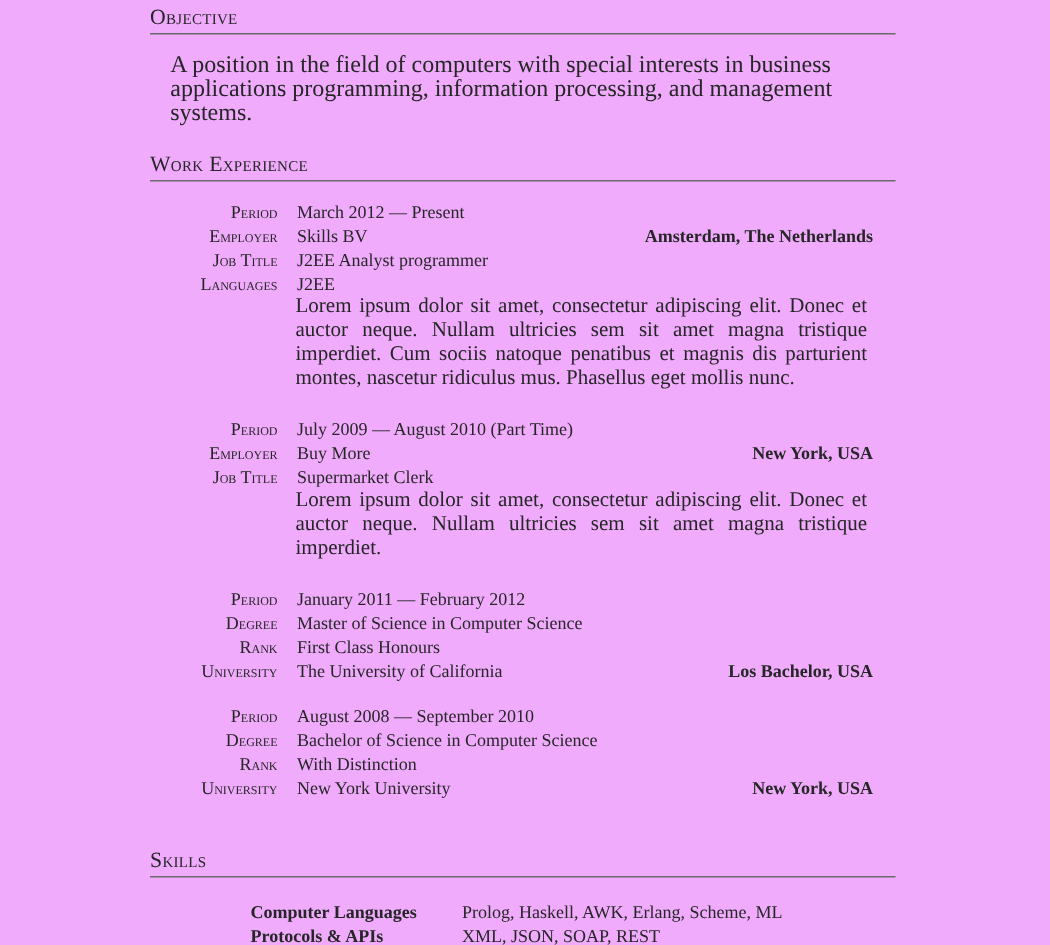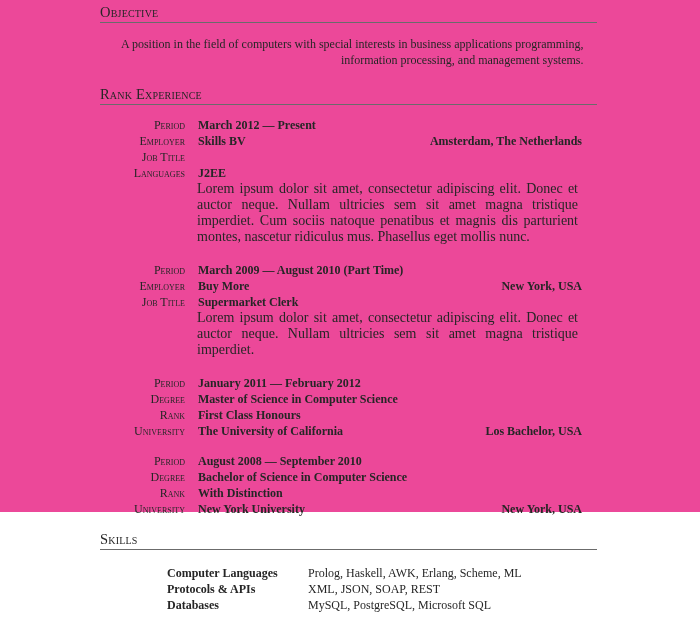--- a/index.html
+++ b/index.html
@@ -10,47 +10,47 @@
   body {
     width: 700px;
     height: 630px;
     overflow: hidden;
     font-family: "Liberation Serif", serif;
     color: #262626;
   }
   .page {
     position: relative;
     width: 700px;
-    height: 512px;
-    background: #ec4899;
+    height: 630px;
+    background: #f0abfc;
   }
   .content {
     position: absolute;
     left: 100px;
     top: 0;
     width: 497px;
     padding-top: 5px;
   }
   .section-heading {
     font-variant: small-caps;
     font-size: 14.5px;
     line-height: 15px;
     letter-spacing: 0.2px;
     padding-bottom: 2px;
     border-bottom: 1px solid #6b6b6b;
   }
   .heading-we   { margin-top: 19px; }
   .heading-edu  { margin-top: 15px; }
-  .heading-sk   { margin-top: 15px; }
+  .heading-sk   { margin-top: 34px; }
 
   .objective-text {
     margin: 13px auto 0;
     width: 470px;
-    text-align: right;
-    font-size: 12px;
+    text-align: left;
+    font-size: 16px;
     line-height: 16px;
   }
 
   .entry { margin-top: 12px; }
   .entry-gap { margin-top: 17px; }
   .entry-gap-sm { margin-top: 14px; }
 
   .row {
     display: flex;
     align-items: flex-end;
@@ -60,21 +60,21 @@
     white-space: nowrap;
   }
   .row .label {
     flex: 0 0 85px;
     text-align: right;
     font-variant: small-caps;
     font-size: 12px;
   }
   .row .value {
     margin-left: 13px;
-    font-weight: bold;
+    font-weight: normal;
   }
   .row .right {
     margin-left: auto;
     padding-right: 15px;
     font-weight: bold;
   }
 
   .desc {
     margin: 0 0 0 97px;
     width: 381px;
@@ -99,46 +99,47 @@
 </style>
 </head>
 <body>
 
 <div class="page">
   <div class="content">
 
     <div class="section-heading">Objective</div>
     <p class="objective-text">A position in the field of computers with special interests in business applications programming, information processing, and management systems.</p>
 
-    <div class="section-heading heading-we">Rank Experience</div>
+    <div class="section-heading heading-we">Work Experience</div>
 
     <div class="entry">
       <div class="row">
         <span class="label">Period</span>
         <span class="value">March 2012 — Present</span>
       </div>
       <div class="row">
         <span class="label">Employer</span>
         <span class="value">Skills BV</span>
         <span class="right">Amsterdam, The Netherlands</span>
       </div>
       <div class="row">
         <span class="label">Job Title</span>
+        <span class="value">J2EE Analyst programmer</span>
       </div>
       <div class="row">
         <span class="label">Languages</span>
         <span class="value">J2EE</span>
       </div>
       <p class="desc">Lorem ipsum dolor sit amet, consectetur adipiscing elit. Donec et auctor neque. Nullam ultricies sem sit amet magna tristique imperdiet. Cum sociis natoque penatibus et magnis dis parturient montes, nascetur ridiculus mus. Phasellus eget mollis nunc.</p>
     </div>
 
     <div class="entry entry-gap">
       <div class="row">
         <span class="label">Period</span>
-        <span class="value">March 2009 — August 2010 (Part Time)</span>
+        <span class="value">July 2009 — August 2010 (Part Time)</span>
       </div>
       <div class="row">
         <span class="label">Employer</span>
         <span class="value">Buy More</span>
         <span class="right">New York, USA</span>
       </div>
       <div class="row">
         <span class="label">Job Title</span>
         <span class="value">Supermarket Clerk</span>
       </div>

